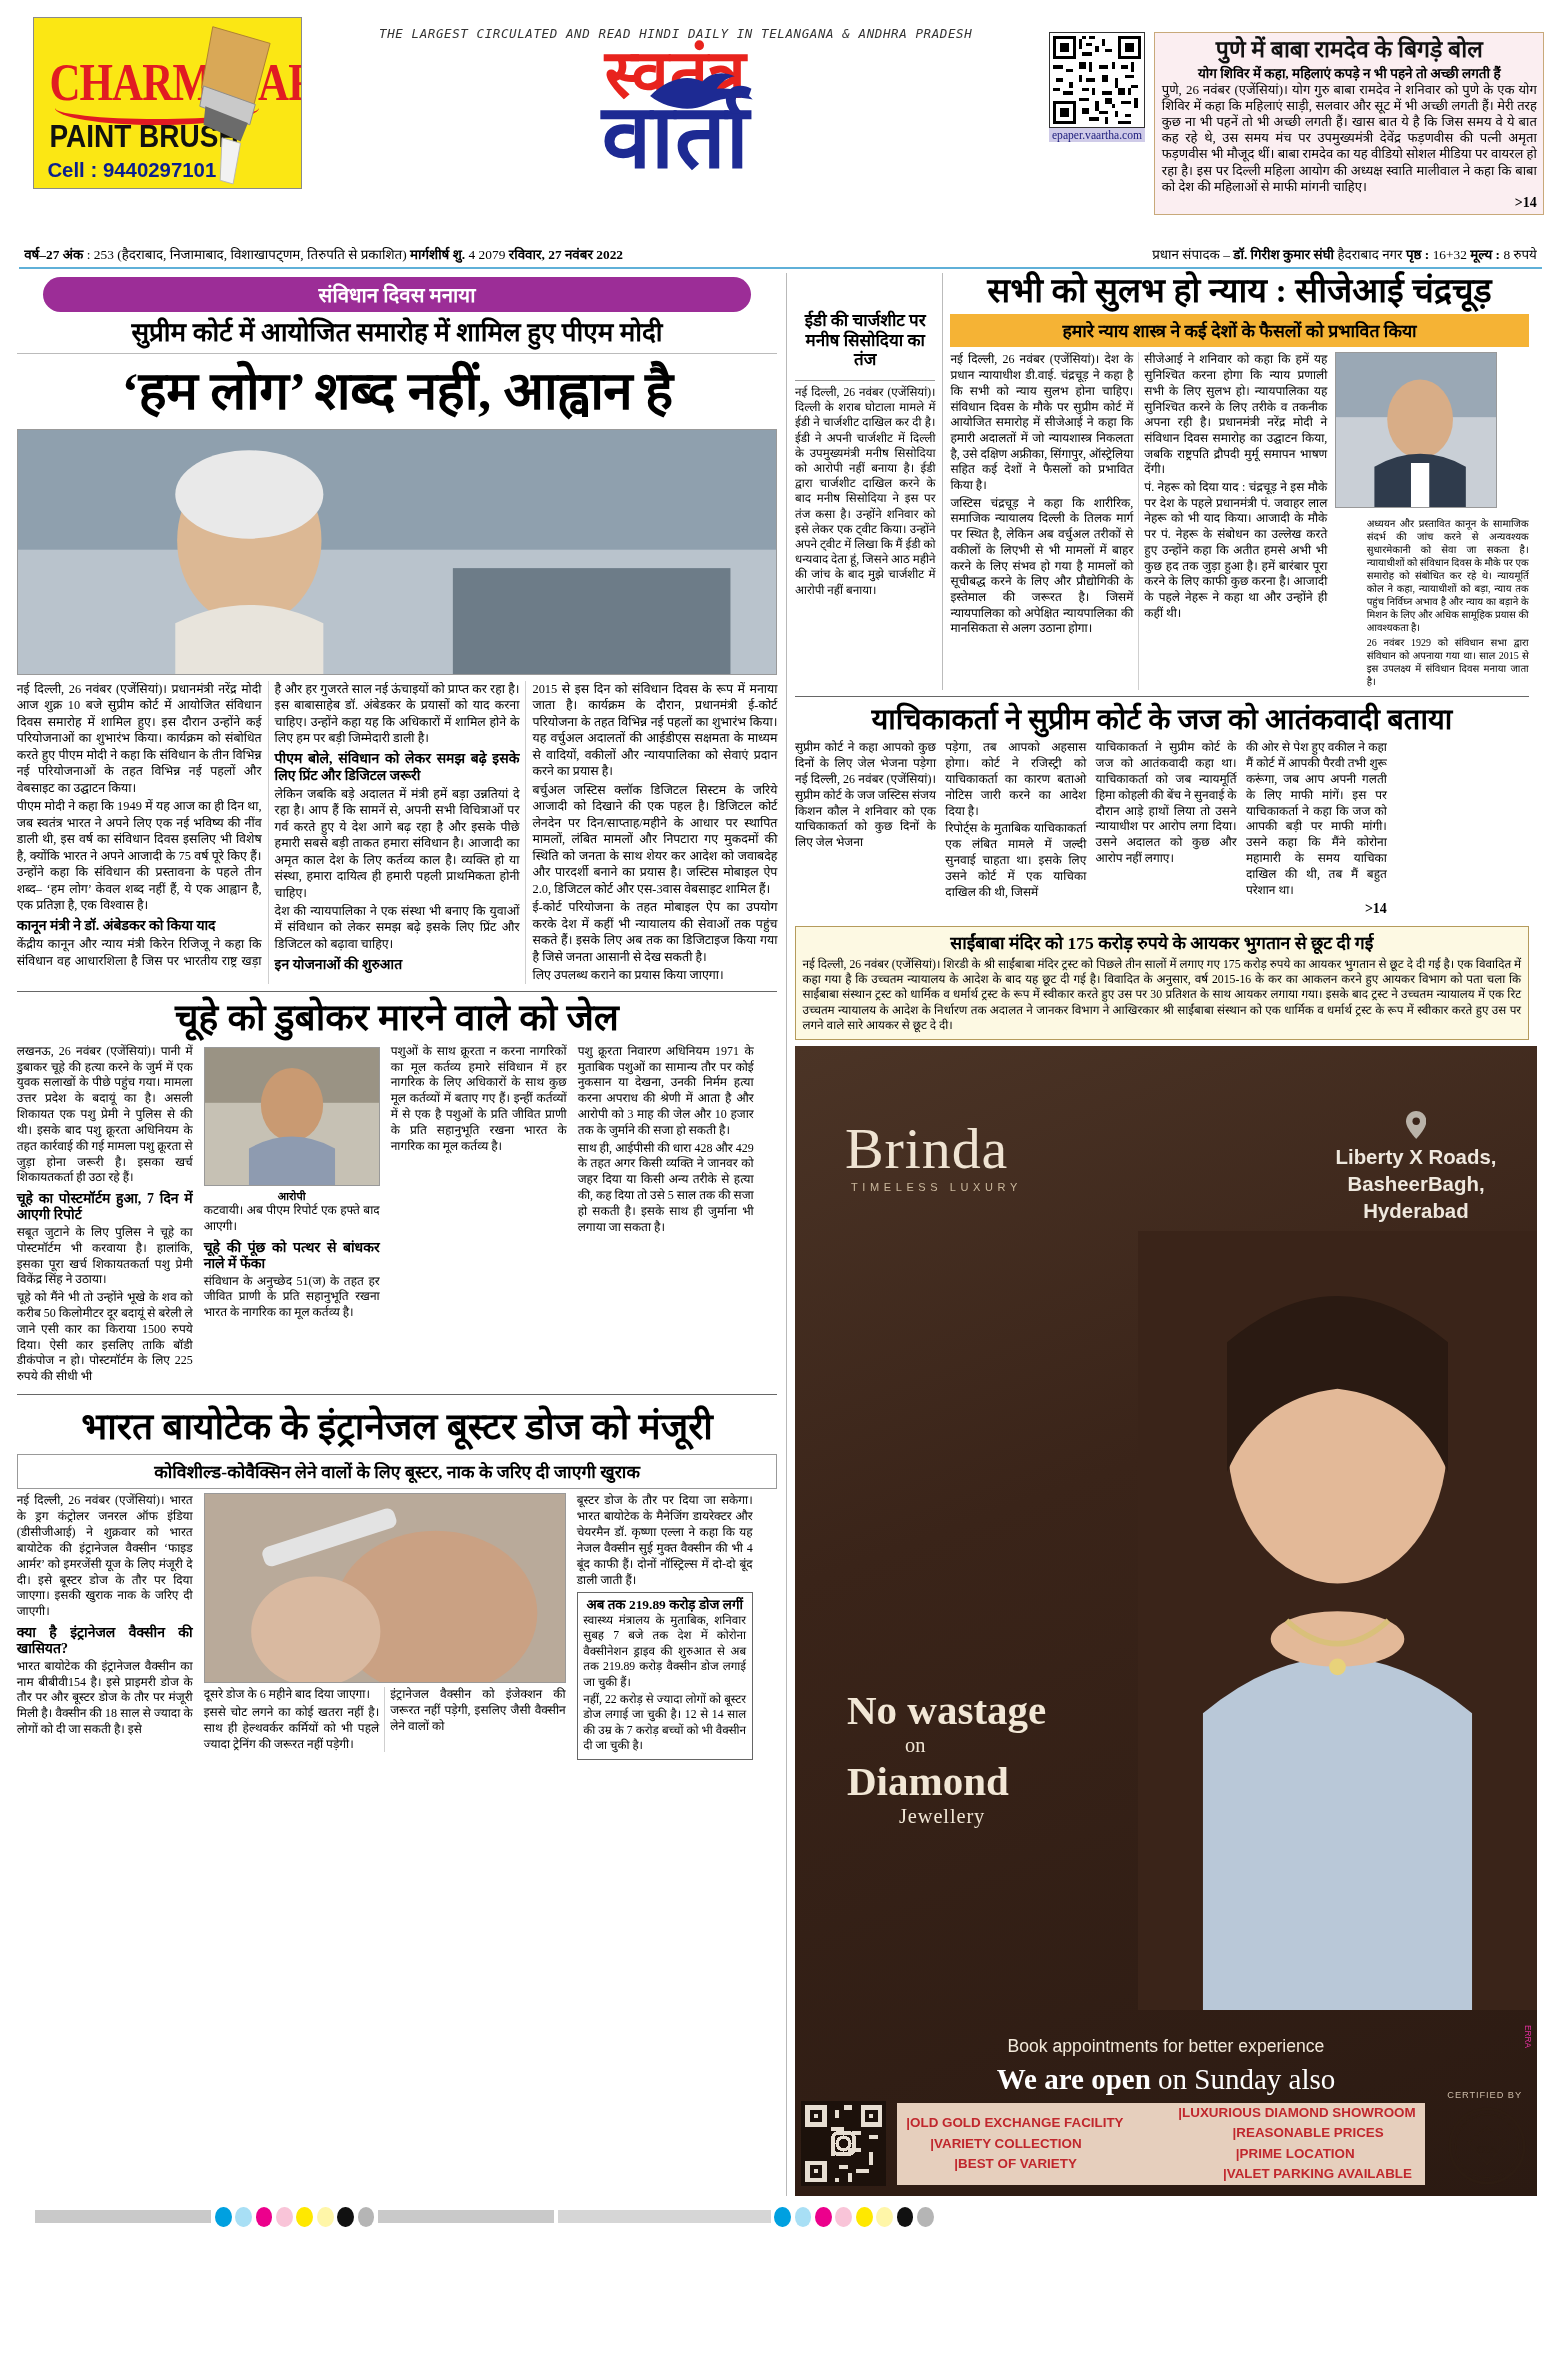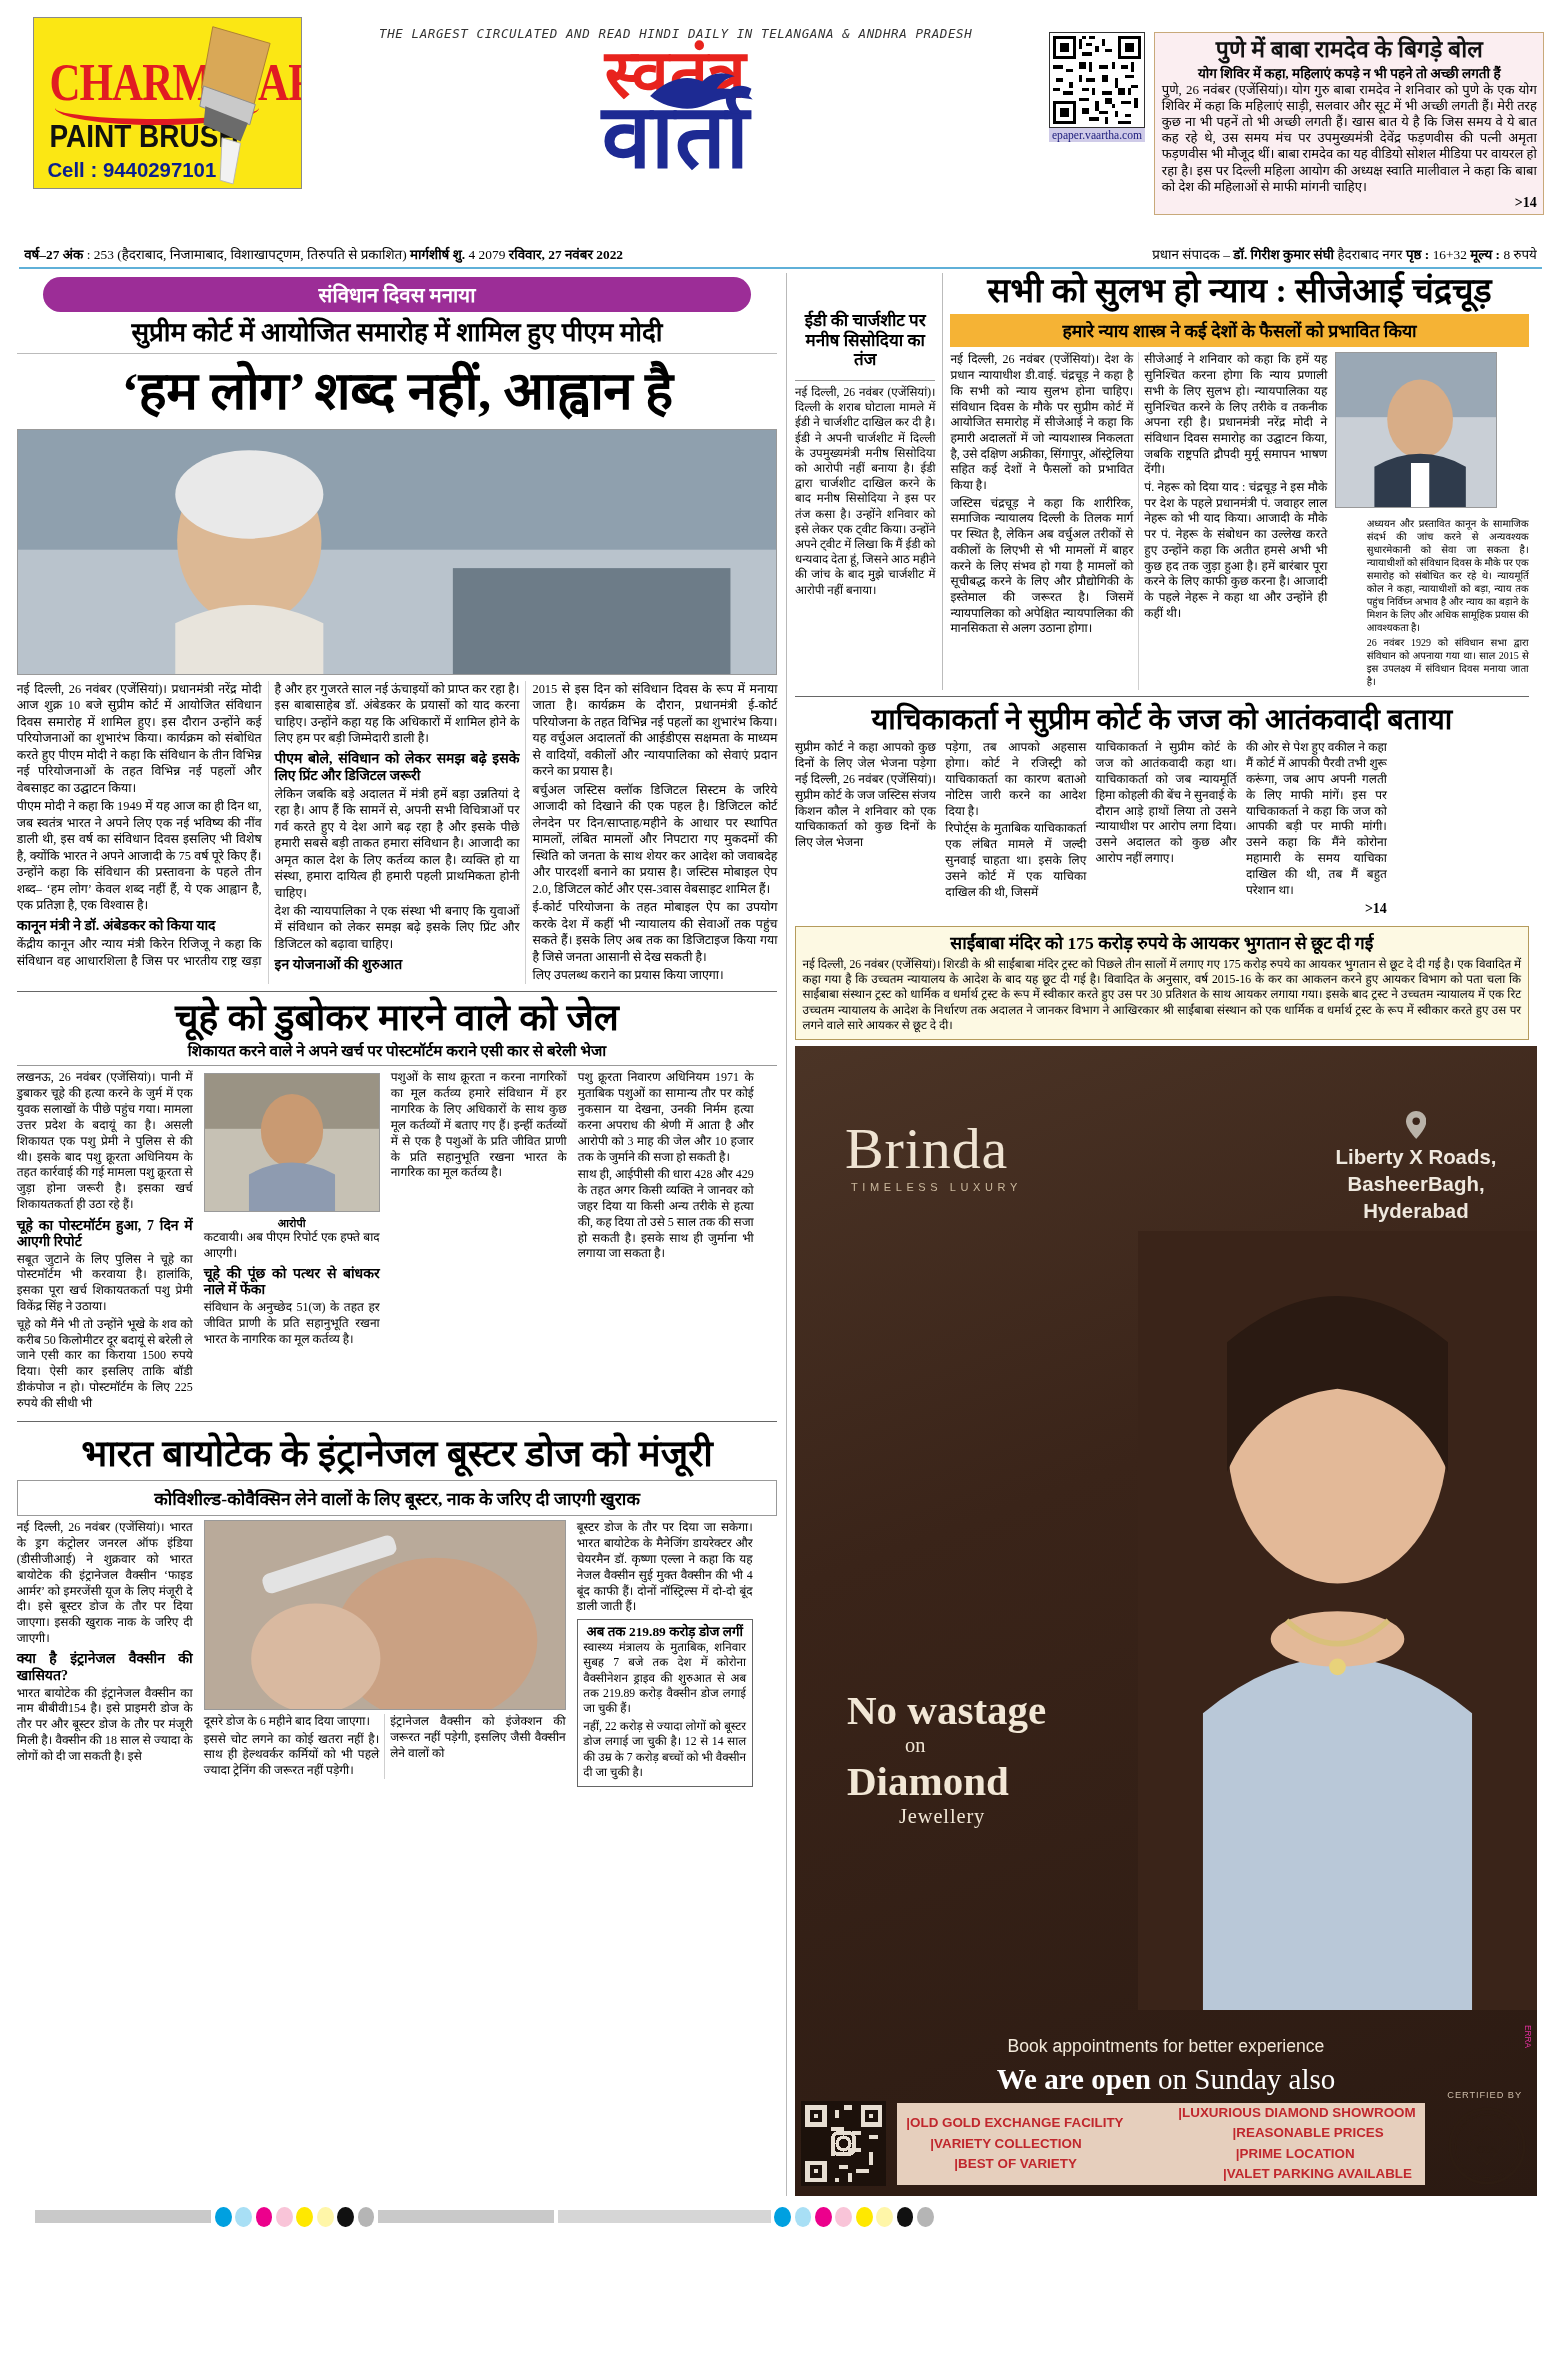--- a/index.html
+++ b/index.html
@@ -325,21 +325,20 @@
         <p class="t">देश की न्यायपालिका ने एक संस्था भी बनाए कि युवाओं में संविधान को लेकर समझ बढ़े इसके लिए प्रिंट और डिजिटल को बढ़ावा चाहिए।</p>
         <span class="subhl">इन योजनाओं की शुरुआत</span>
         <p class="t">2015 से इस दिन को संविधान दिवस के रूप में मनाया जाता है। कार्यक्रम के दौरान, प्रधानमंत्री ई-कोर्ट परियोजना के तहत विभिन्न नई पहलों का शुभारंभ किया। यह वर्चुअल अदालतों की आईडीएस सक्षमता के माध्यम से वादियों, वकीलों और न्यायपालिका को सेवाएं प्रदान करने का प्रयास है।</p>
         <p class="t">बर्चुअल जस्टिस क्लॉक डिजिटल सिस्टम के जरिये आजादी को दिखाने की एक पहल है। डिजिटल कोर्ट लेनदेन पर दिन/साप्ताह/महीने के आधार पर स्थापित मामलों, लंबित मामलों और निपटारा गए मुकदमों की स्थिति को जनता के साथ शेयर कर आदेश को जवाबदेह और पारदर्शी बनाने का प्रयास है। जस्टिस मोबाइल ऐप 2.0, डिजिटल कोर्ट और एस-3वास वेबसाइट शामिल हैं।</p>
         <p class="t">ई-कोर्ट परियोजना के तहत मोबाइल ऐप का उपयोग करके देश में कहीं भी न्यायालय की सेवाओं तक पहुंच सकते हैं। इसके लिए अब तक का डिजिटाइज किया गया है जिसे जनता आसानी से देख सकती है।</p>
         <p class="t">लिए उपलब्ध कराने का प्रयास किया जाएगा।</p>
       </div>
 
       <div style="border-top:1.9px solid #666; margin-top:7.4px; padding-top:6.5px;">
         <div class="rat-head">चूहे को डुबोकर मारने वाले को जेल</div>
-        <div class="rat-sub">शिकायत करने वाले ने अपने खर्च पर पोस्टमॉर्टम कराने एसी कार से बरेली भेजा</div>
         <div style="display:flex; gap:11px; margin-top:4.6px;">
           <div style="width:176px; font-size:12px; line-height:1.32; text-align:justify;">
             <p class="t">लखनऊ, 26 नवंबर (एजेंसियां)। पानी में डुबाकर चूहे की हत्या करने के जुर्म में एक युवक सलाखों के पीछे पहुंच गया। मामला उत्तर प्रदेश के बदायूं का है। असली शिकायत एक पशु प्रेमी ने पुलिस से की थी। इसके बाद पशु क्रूरता अधिनियम के तहत कार्रवाई की गई मामला पशु क्रूरता से जुड़ा होना जरूरी है। इसका खर्च शिकायतकर्ता ही उठा रहे हैं।</p>
             <span class="subhl">चूहे का पोस्टमॉर्टम हुआ, 7 दिन में आएगी रिपोर्ट</span>
             <p class="t">सबूत जुटाने के लिए पुलिस ने चूहे का पोस्टमॉर्टम भी करवाया है। हालांकि, इसका पूरा खर्च शिकायतकर्ता पशु प्रेमी विकेंद्र सिंह ने उठाया।</p>
             <p class="t">चूहे को मैंने भी तो उन्होंने भूखे के शव को करीब 50 किलोमीटर दूर बदायूं से बरेली ले जाने एसी कार का किराया 1500 रुपये दिया। ऐसी कार इसलिए ताकि बॉडी डीकंपोज न हो। पोस्टमॉर्टम के लिए 225 रुपये की सीधी भी</p>
           </div>
           <div style="width:176px;">
             <svg class="mugshot" viewBox="0 0 190 150" preserveAspectRatio="none">
               <rect width="190" height="150" fill="#c6c1b4"></rect>

